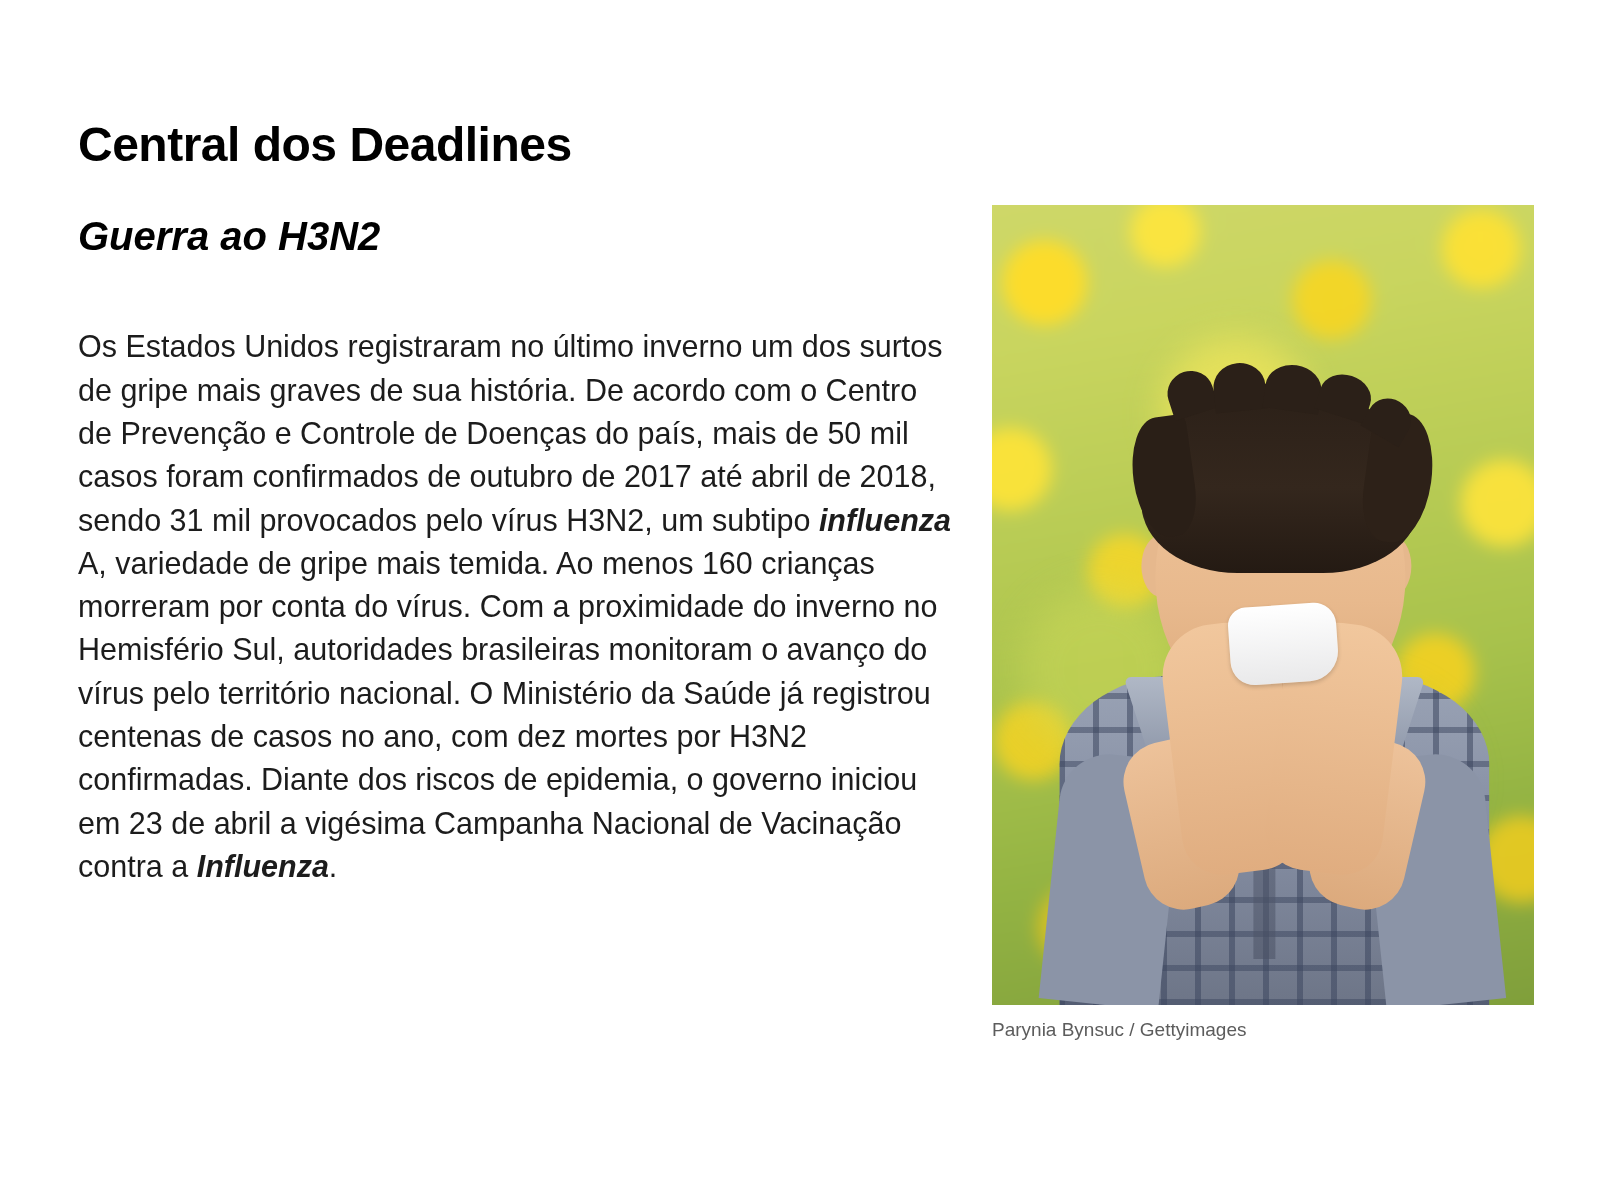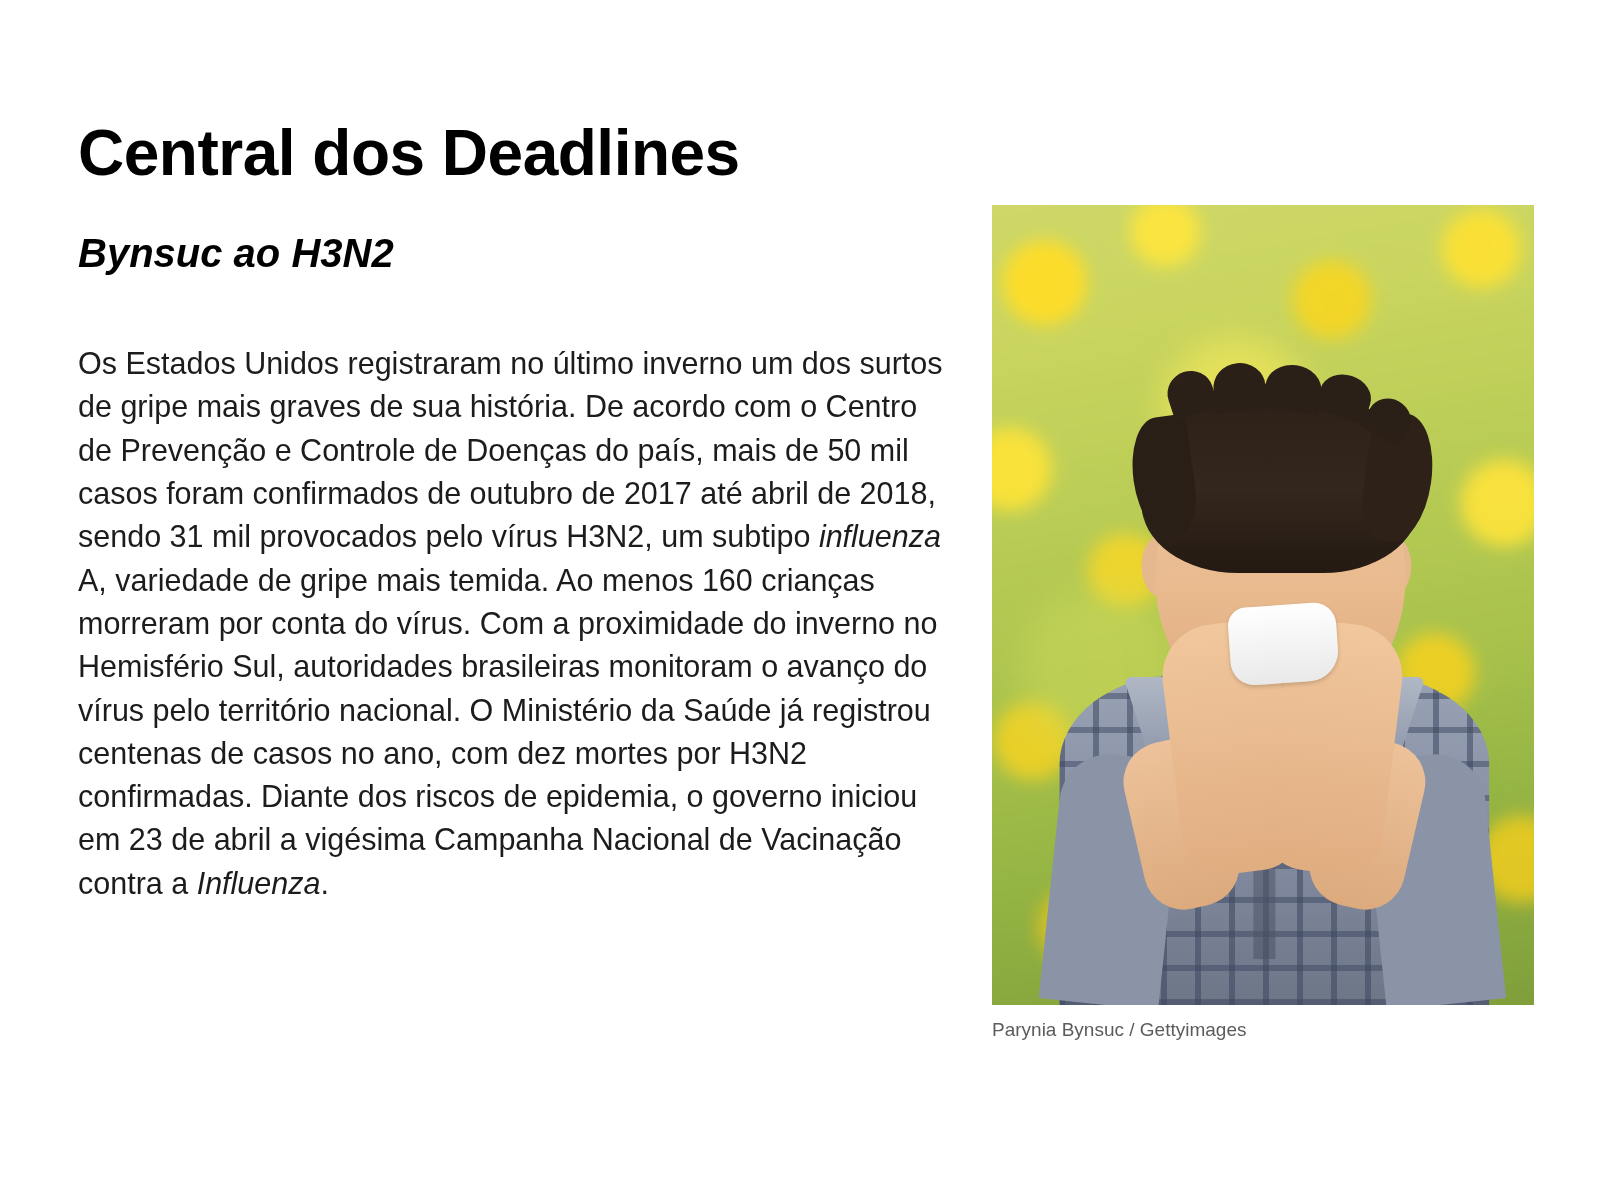--- a/index.html
+++ b/index.html
@@ -20,21 +20,21 @@
     height: 1200px;
     box-sizing: border-box;
   }
   .text-col {
     position: absolute;
     left: 78px;
     top: 120px;
     width: 880px;
   }
   .title {
-    font-size: 64px;
+    font-size: 48px;
     font-weight: bold;
     letter-spacing: -0.5px;
     line-height: 1.05;
     margin: 0 0 0 0;
     color: #000000;
   }
   .subtitle {
     font-size: 40px;
     font-weight: bold;
     font-style: italic;
@@ -43,20 +43,21 @@
   }
   .body-text {
     font-size: 30.5px;
     line-height: 1.42;
     margin: 66px 0 0 0;
     color: #1c1c1c;
     text-align: left;
   }
   .body-text em {
     font-style: italic;
+    font-weight: bold;
   }
   .figure {
     position: absolute;
     left: 992px;
     top: 205px;
     width: 596px;
   }
   .photo {
     position: relative;
     width: 542px;
@@ -281,21 +282,21 @@
     color: #5c5c5c;
   }
 </style>
 </head>
 <body>
 
 <div class="slide">
 
   <div class="text-col">
     <h1 class="title">Central dos Deadlines</h1>
-    <h2 class="subtitle">Bynsuc ao H3N2</h2>
+    <h2 class="subtitle">Guerra ao H3N2</h2>
     <p class="body-text"><span>Os Estados Unidos registraram no último inverno um dos surtos de gripe mais graves de sua história. De acordo com o Centro de Prevenção e Controle de Doenças do país, mais de 50 mil casos foram confirmados de outubro de 2017 até abril de 2018, sendo 31 mil provocados pelo vírus H3N2, um subtipo </span><em>influenza</em><span> A, variedade de gripe mais temida. Ao menos 160 crianças morreram por conta do vírus. Com a proximidade do inverno no Hemisfério Sul, autoridades brasileiras monitoram o avanço do vírus pelo território nacional. O Ministério da Saúde já registrou centenas de casos no ano, com dez mortes por H3N2 confirmadas. Diante dos riscos de epidemia, o governo iniciou em 23 de abril a vigésima Campanha Nacional de Vacinação contra a </span><em>Influenza</em><span>.</span></p>
   </div>
 
   <div class="figure">
     <div class="photo">
       <div class="bg"></div>
       <div class="bg2"></div>
       <div class="boy">
         <div class="shirt">
           <div class="collar-l"></div>

